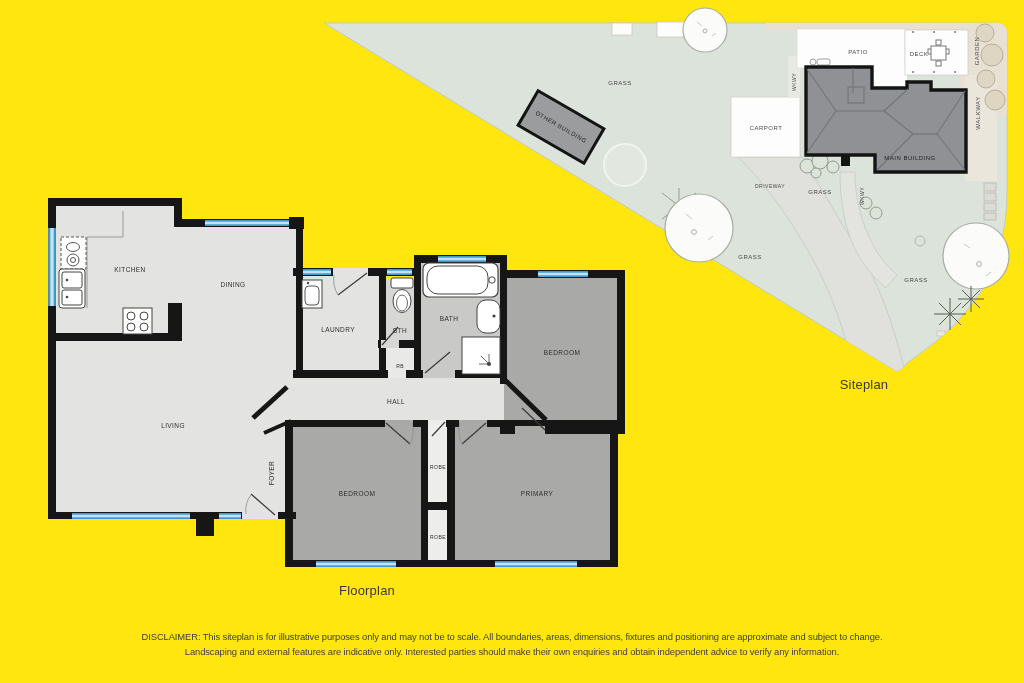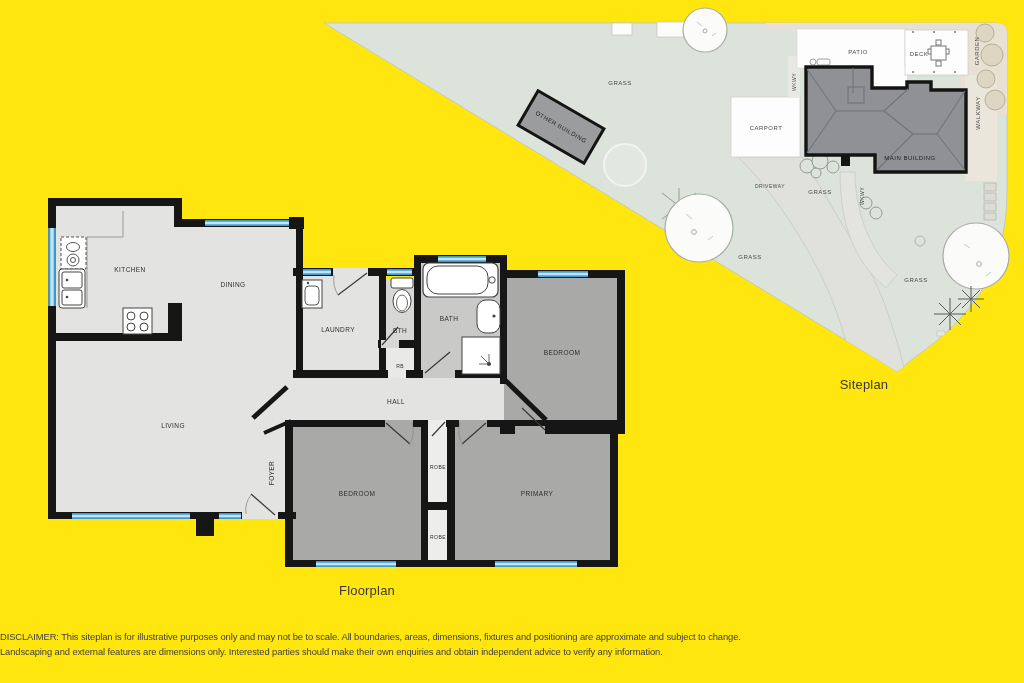--- a/index.html
+++ b/index.html
@@ -6,21 +6,21 @@
   .canvas{position:relative;width:1024px;height:683px;background:#ffe60f;overflow:hidden;
           font-family:"Liberation Sans",sans-serif;}
   .lbl{position:absolute;transform:translate(-50%,-50%);font-size:6.5px;color:#2e2e2e;
        letter-spacing:.4px;white-space:nowrap;font-family:"Liberation Sans",sans-serif;}
   .lbl.v{transform:translate(-50%,-50%) rotate(-90deg);}
   .lbl.rot30{transform:translate(-50%,-50%) rotate(30deg);}
   .lbl.site{font-size:6px;color:#4a4a4a;letter-spacing:.5px;}
   .lbl.tiny{font-size:5px;}
   .lbl.onbuilding{color:#1f1f1f;}
   .lbl.title{font-size:13px;color:#3a3a3a;letter-spacing:.2px;}
-  .disclaimer{position:absolute;left:0;right:0;top:629px;text-align:left;
+  .disclaimer{position:absolute;left:0;right:0;top:629px;text-align:center;
               font-size:9.4px;color:#3e3e3e;line-height:15px;letter-spacing:-0.1px;}
   svg{position:absolute;left:0;top:0;}
 </style>
 </head>
 <body>
 
 <div class="canvas">
 
 <svg width="1024" height="683" viewBox="0 0 1024 683">
   <defs>
@@ -354,16 +354,16 @@
 <div class="lbl site v" style="left:978px;top:113px">WALKWAY</div>
 <div class="lbl site" style="left:766px;top:128px">CARPORT</div>
 <div class="lbl site onbuilding" style="left:910px;top:158px">MAIN BUILDING</div>
 <div class="lbl site onbuilding rot30" style="left:561px;top:127px">OTHER BUILDING</div>
 
 <div class="lbl title" style="left:367px;top:590px">Floorplan</div>
 <div class="lbl title" style="left:864px;top:384px">Siteplan</div>
 
 <div class="disclaimer">
   <div>DISCLAIMER: This siteplan is for illustrative purposes only and may not be to scale. All boundaries, areas, dimensions, fixtures and positioning are approximate and subject to change.</div>
-  <div>Landscaping and external features are dimensions only. Interested parties should make their own enquiries and obtain independent advice to verify any information.</div>
+  <div>Landscaping and external features are indicative only. Interested parties should make their own enquiries and obtain independent advice to verify any information.</div>
 </div>
 
 </div>
 
 </body></html>

